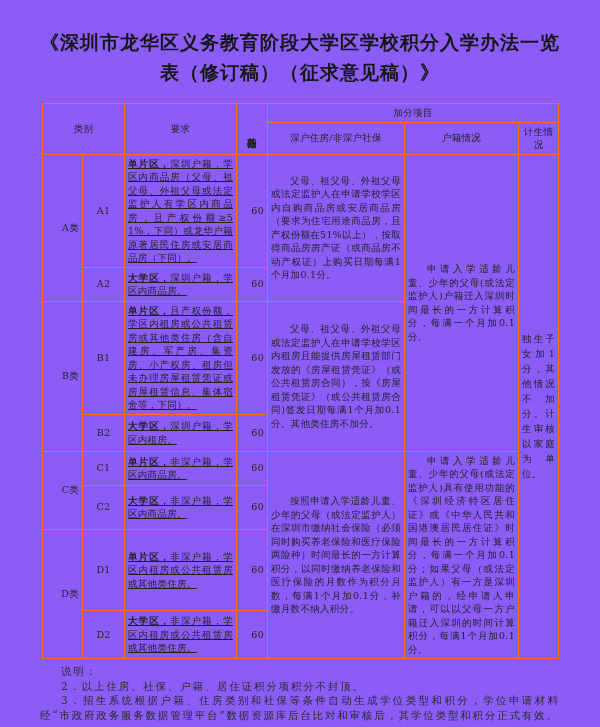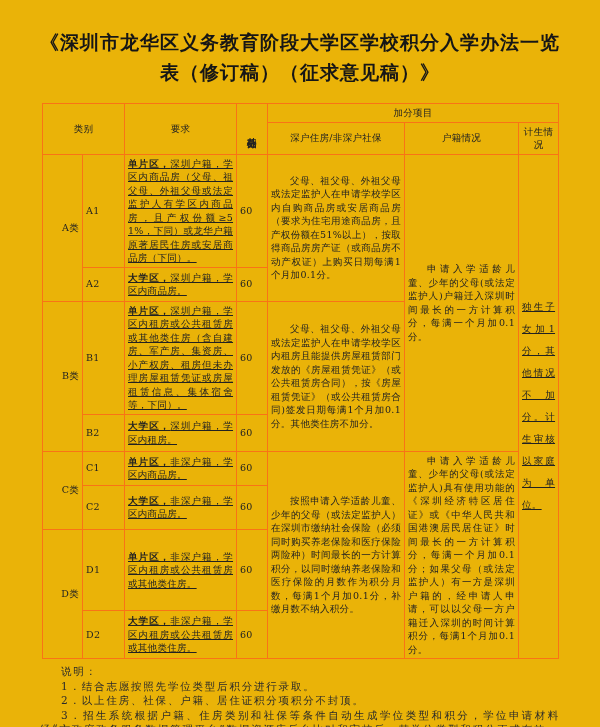--- a/index.html
+++ b/index.html
@@ -1,18 +1,18 @@
 <!DOCTYPE html>
 <html><head>
 <meta charset="utf-8">
 <style>
   html,body{margin:0;padding:0;background:#ffffff;}
   .page{
     width:600px;height:727px;box-sizing:border-box;
-    background:#eab308;color:#1f1f1f;
+    background:#8b5cf6;color:#1f1f1f;
     font-family:"DejaVu Serif","Liberation Serif",serif;
     padding-top:27px;overflow:hidden;
   }
   .doc-title{
     width:520px;margin:0 auto 16px auto;
     font-family:"DejaVu Sans","Liberation Sans",sans-serif;
     font-size:19px;line-height:30px;font-weight:600;
     text-align:center;letter-spacing:1px;color:#161616;
   }
   table.policy{
@@ -24,29 +24,29 @@
     border:1px solid #f97316;padding:2px 3px;vertical-align:middle;
     font-weight:normal;word-break:break-all;
   }
   th.hd{font-weight:bold;text-align:center;}
   .hrow1{height:17px;}
   .hrow2{height:28px;}
   .vert-hd{
     writing-mode:vertical-rl;text-orientation:upright;
     margin:0 auto;font-weight:bold;letter-spacing:1px;
   }
-  td.code{}
+  td.code{text-align:center;}
   td.cat{text-align:right;}
-  td.score{text-align:left;}
+  td.score{text-align:right;}
   td.req{text-align:justify;text-decoration:underline;}
   td.req .lead{font-weight:bold;}
   td.para{text-align:justify;text-indent:2em;vertical-align:middle;}
   td.fp-cell{
     text-align:justify;text-justify:inter-ideograph;
-    padding:2px 5px;line-height:22px;text-decoration:underline;
+    padding:2px 5px;line-height:15px;
   }
   tr.rA1{height:92px;} tr.rA2{height:34px;}
   tr.rB1{height:96px;} tr.rB2{height:37px;}
   tr.rC1{height:34px;} tr.rC2{height:44px;}
   tr.rD1{height:60px;} tr.rD2{height:48px;}
   .notes{
     margin:5px 0 0 40px;width:520px;
     font-size:10.5px;line-height:14.5px;letter-spacing:1.8px;color:#2a2a2a;
   }
   .notes p{margin:0;text-indent:2em;text-align:justify;}
@@ -94,21 +94,21 @@
         <td class="fp-cell" rowspan="8">独生子女加1分，其他情况不加分。计生审核以家庭为单位。</td>
       </tr>
       <tr class="rA2">
         <td class="code">A2</td>
         <td class="req"><span class="lead">大学区，</span><span>深圳户籍，学区内商品房。</span></td>
         <td class="score">60</td>
       </tr>
       <tr class="rB1">
         <td class="cat" rowspan="2">B类</td>
         <td class="code">B1</td>
-        <td class="req"><span class="lead">单片区，</span><span>深圳户籍，学区内租房或公共租赁房或其他类住房（含自建房、军产房、集资房、小产权房、租房但未办理房屋租赁凭证或房屋租赁信息、集体宿舍等，下同）。</span></td>
+        <td class="req"><span class="lead">单片区，</span><span>且产权份额，学区内租房或公共租赁房或其他类住房（含自建房、军产房、集资房、小产权房、租房但未办理房屋租赁凭证或房屋租赁信息、集体宿舍等，下同）。</span></td>
         <td class="score">60</td>
         <td class="para" rowspan="2">父母、祖父母、外祖父母或法定监护人在申请学校学区内租房且能提供房屋租赁部门发放的《房屋租赁凭证》（或公共租赁房合同），按《房屋租赁凭证》（或公共租赁房合同)签发日期每满1个月加0.1分。其他类住房不加分。</td>
       </tr>
       <tr class="rB2">
         <td class="code">B2</td>
         <td class="req"><span class="lead">大学区，</span><span>深圳户籍，学区内租房。</span></td>
         <td class="score">60</td>
       </tr>
       <tr class="rC1">
         <td class="cat" rowspan="2">C类</td>
@@ -132,19 +132,18 @@
       <tr class="rD2">
         <td class="code">D2</td>
         <td class="req"><span class="lead">大学区，</span><span>非深户籍，学区内租房或公共租赁房或其他类住房。</span></td>
         <td class="score">60</td>
       </tr>
     </tbody>
   </table>
 
   <div class="notes">
     <p>说明：</p>
-    <p>1．结合志愿按照先学位类型后积分进行录取。</p>
     <p>2．以上住房、社保、户籍、居住证积分项积分不封顶。</p>
     <p>3．招生系统根据户籍、住房类别和社保等条件自动生成学位类型和积分，学位申请材料经“市政府政务服务数据管理平台”数据资源库后台比对和审核后，其学位类型和积分正式有效。</p>
 
   </div>
 
 </div>
 
 </body></html>

